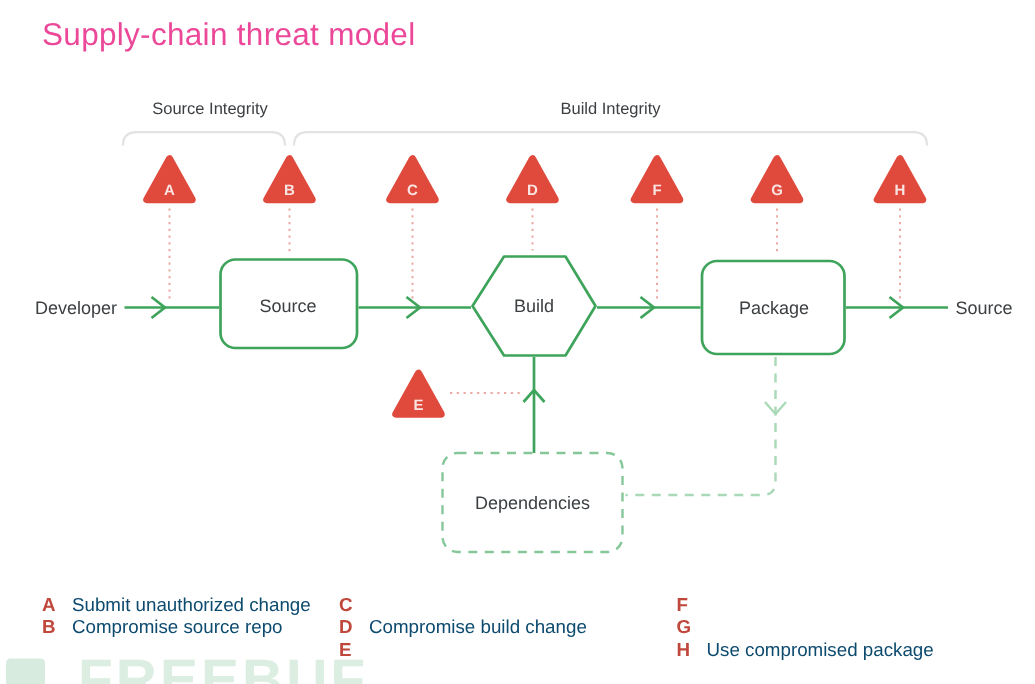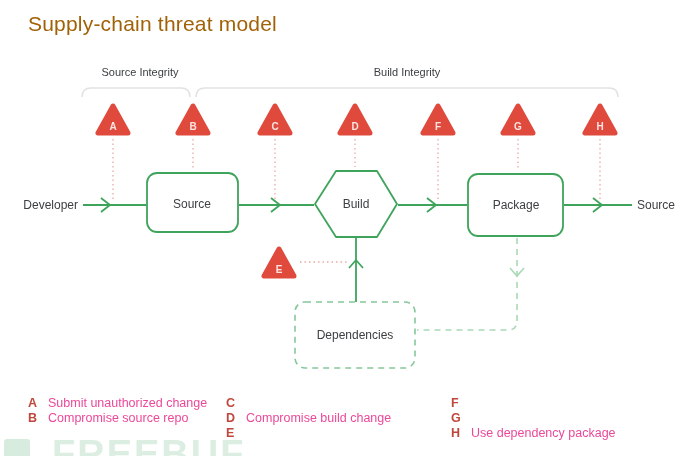--- a/index.html
+++ b/index.html
@@ -10,21 +10,21 @@
     overflow: hidden;
     font-family: "Liberation Sans", sans-serif;
     color: #3c4043;
   }
   .title {
     position: absolute;
     left: 28px; top: 12px;
     font-size: 21px;
     font-weight: 500;
     letter-spacing: 0.2px;
-    color: #a16207;
+    color: #ec4899;
   }
   .diagram-svg {
     position: absolute;
     left: 0; top: 0;
     width: 690px; height: 395px;
   }
   .legend {
     position: absolute;
     top: 396px; left: 0;
     width: 690px;
@@ -39,21 +39,21 @@
     align-items: baseline;
     height: 15.2px;
     font-size: 12.5px;
   }
   .legend-letter {
     width: 20px;
     font-weight: bold;
     color: #c0473c;
     flex: 0 0 20px;
   }
-  .legend-text { color: #ec4899; white-space: nowrap; }
+  .legend-text { color: #0c4a6e; white-space: nowrap; }
   .watermark {
     position: absolute;
     left: 4px; top: 435px;
     z-index: 1;
     display: flex;
     align-items: flex-start;
     opacity: 0.9;
     gap: 16px;
   }
   .watermark-mark {
@@ -193,16 +193,16 @@
   </div>
   <div class="legend-col c3">
     <div class="legend-row">
       <span class="legend-letter">F</span>
     </div>
     <div class="legend-row">
       <span class="legend-letter">G</span>
     </div>
     <div class="legend-row">
       <span class="legend-letter">H</span>
-      <span class="legend-text">Use dependency package</span>
+      <span class="legend-text">Use compromised package</span>
     </div>
   </div>
 </div>
 
 </body></html>

